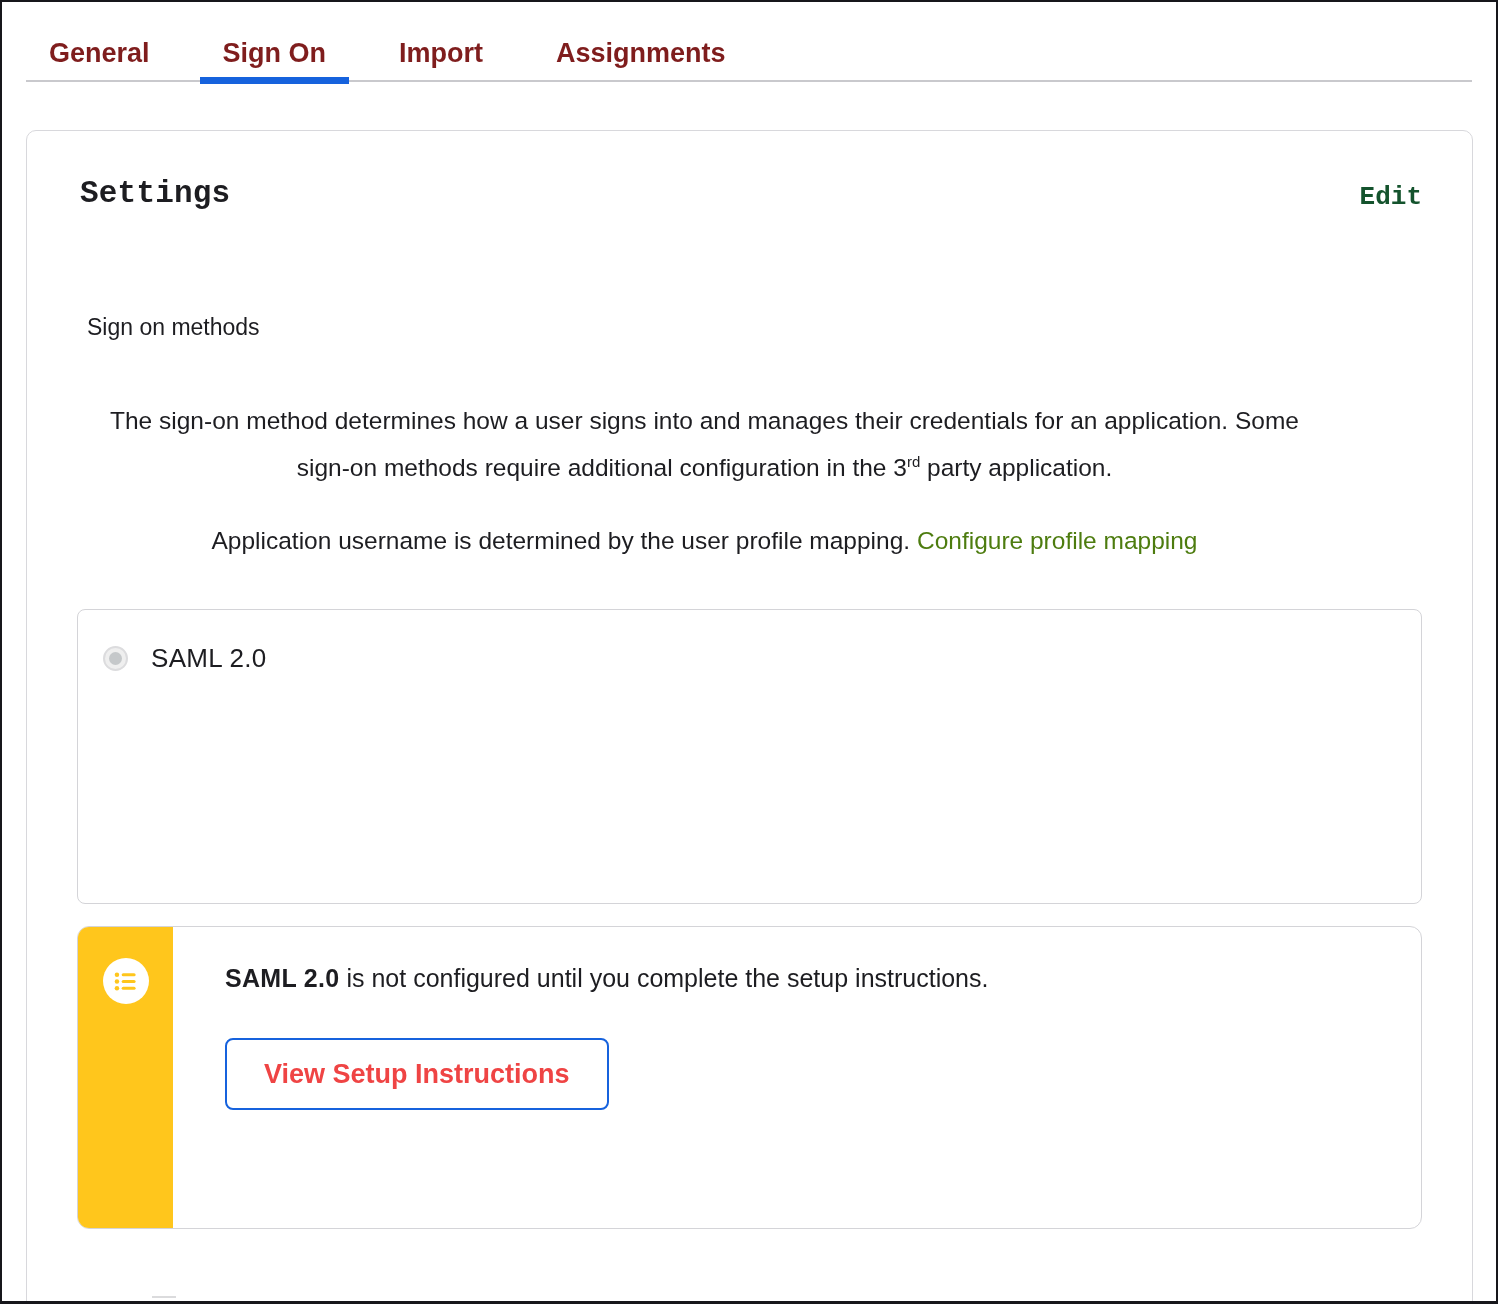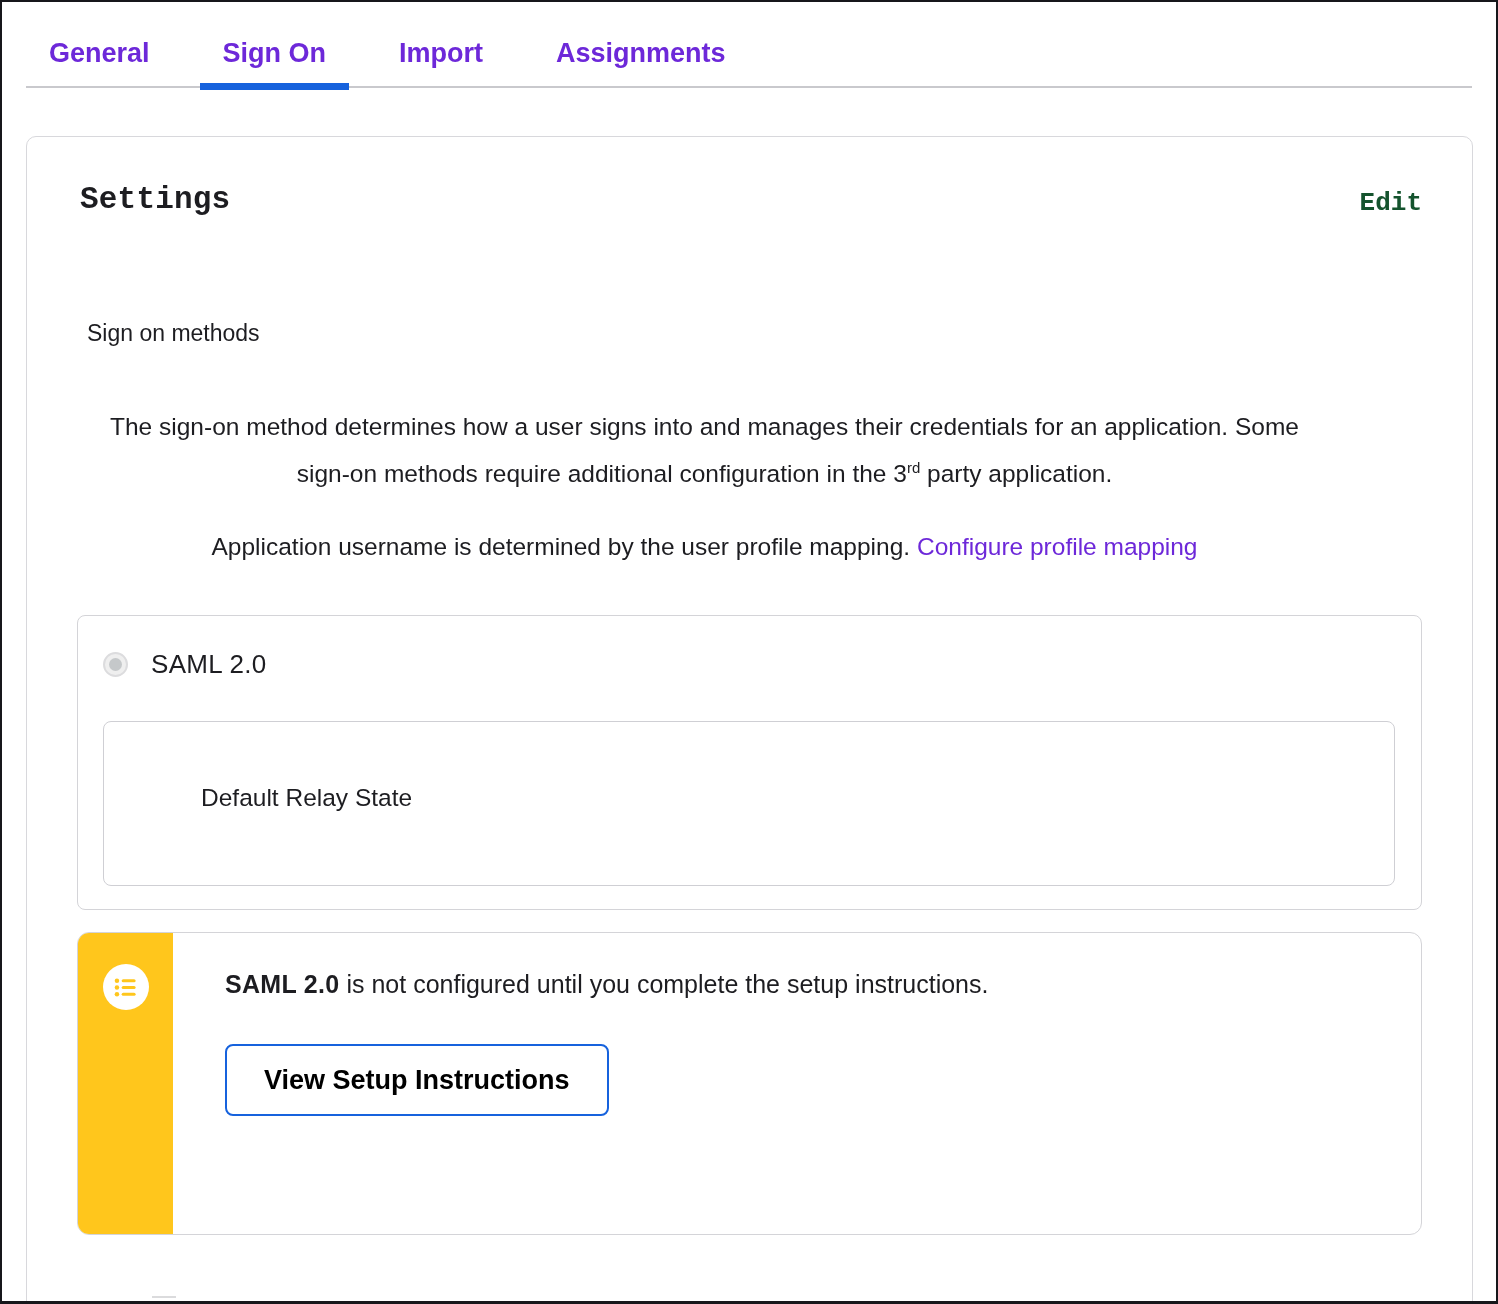--- a/index.html
+++ b/index.html
@@ -14,24 +14,24 @@
     color: #1d1d21;
   }
 
   
   .tabbar {
     display: flex;
     margin: 0 24px;
     border-bottom: 2px solid #c9c9cd;
   }
   .tab {
-    padding: 36px 23px 17px;
+    padding: 36px 23px 11px;
     font-size: 27px;
     font-weight: bold;
-    color: #6d28d9;
+    color: #7f1d1d;
     position: relative;
     cursor: pointer;
     margin-right: 27px;
     line-height: 31px;
     white-space: nowrap;
   }
   .tab.active::after {
     content: "";
     position: absolute;
     left: 0; right: 0; bottom: -4px;
@@ -77,21 +77,21 @@
   }
   .para {
     font-size: 24.5px;
     line-height: 47px;
     max-width: 1235px;
     text-align: center;
   }
   .para-1 { margin-top: 56px; }
   .para-2 { margin-top: 26px; }
   sup { font-size: 15px; vertical-align: super; line-height: 0; }
-  .text-link { color: #6d28d9; text-decoration: none; cursor: pointer; }
+  .text-link { color: #4d7c0f; text-decoration: none; cursor: pointer; }
 
   
   .saml-box {
     margin-top: 45px;
     border: 1px solid #d4d4d8;
     border-radius: 8px;
     height: 295px;
   }
   .radio-row {
     display: flex;
@@ -165,21 +165,21 @@
   .callout-line { font-size: 25px; line-height: 32px; }
   .callout-line b { letter-spacing: 0.3px; }
   .setup-btn {
     margin-top: 44px;
     display: inline-block;
     height: 72px;
     padding: 0 37px;
     border: 2px solid #1662dd;
     border-radius: 8px;
     background: #ffffff;
-    color: #000000;
+    color: #ef4444;
     font-family: "Liberation Sans", sans-serif;
     font-size: 27px;
     font-weight: bold;
     line-height: 68px;
     cursor: pointer;
   }
   .metadata-line { margin-top: 42px; font-size: 25px; }
 
   
   .partial-icon {
@@ -215,23 +215,20 @@
 
     <p class="para para-1"><span>The sign-on method determines how a user signs into and manages their credentials for an application. Some sign-on methods require additional configuration in the 3</span><sup>rd</sup><span> party application.</span></p>
 
     <p class="para para-2"><span>Application username is determined by the user profile mapping. </span><a class="text-link">Configure profile mapping</a></p>
   </div>
 
   <div class="saml-box">
     <div class="radio-row">
       <span class="radio"></span>
       <span class="radio-label">SAML 2.0</span>
-    </div>
-    <div class="relay-box">
-      <div class="relay-label">Default Relay State</div>
     </div>
   </div>
 
   <div class="callout">
     <div class="callout-strip">
       <span class="icon-circle">
         <svg width="27" height="27" viewBox="0 0 24 24" aria-hidden="true">
           <g fill="#ffc61c">
             <circle cx="4.4" cy="6" r="2"></circle>
               <rect x="8.6" y="4.6" width="12.4" height="2.8" rx="1.4"></rect>

